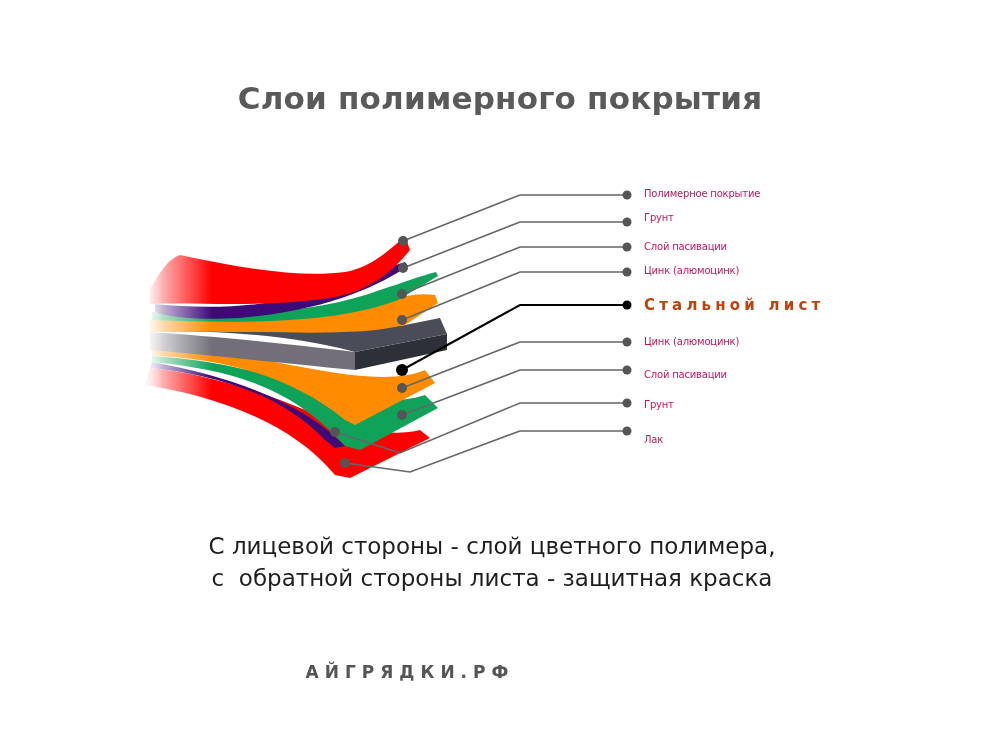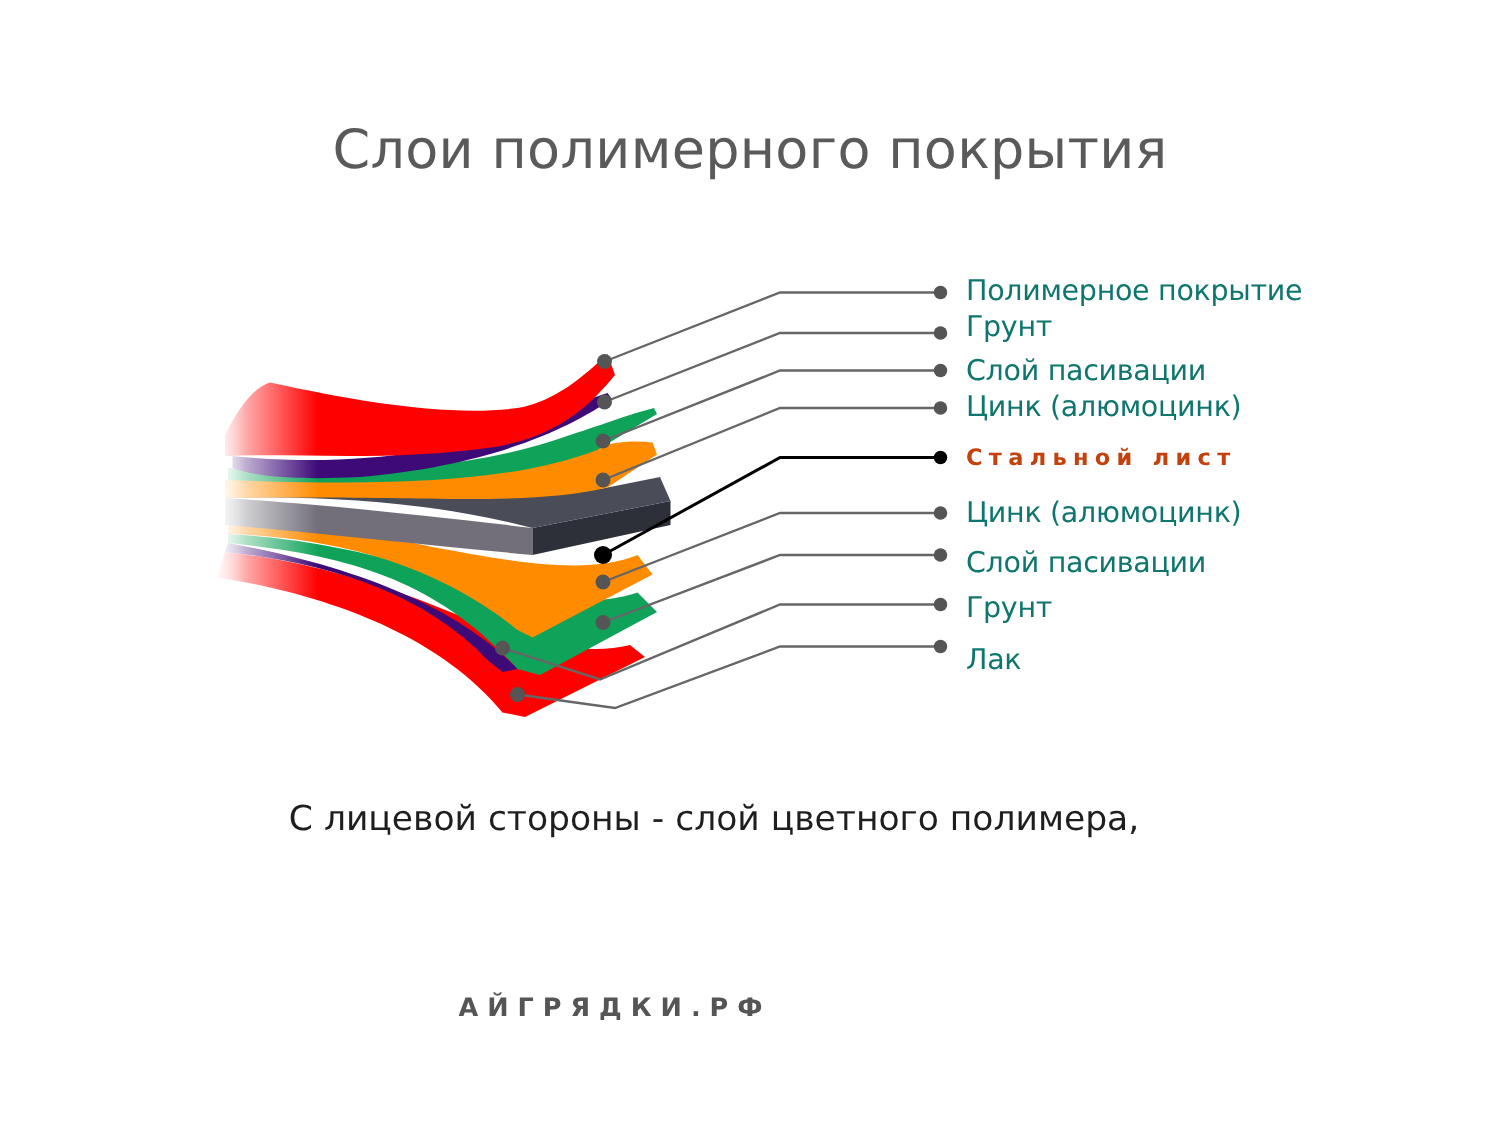--- a/index.html
+++ b/index.html
@@ -1,25 +1,25 @@
 <!DOCTYPE html>
 <html><head>
 <meta charset="utf-8">
 <style>
   html, body { margin: 0; padding: 0; background: #ffffff; }
   body { width: 1000px; height: 750px; position: relative; overflow: hidden;
          font-family: "DejaVu Sans", "Liberation Sans", sans-serif; }
   .title { position: absolute; top: 80px; left: 0; width: 1000px; text-align: center;
-           font-size: 36px; color: #5a5a5a; letter-spacing: 0.2px; }
+           font-size: 31px; color: #5a5a5a; letter-spacing: 0.2px; font-weight: bold; }
   .diagram { position: absolute; left: 0; top: 0; width: 1000px; height: 750px; }
-  .label { position: absolute; left: 644px; font-size: 19px; color: #0f766e;
+  .label { position: absolute; left: 644px; font-size: 10px; color: #be185d;
            white-space: nowrap; line-height: 18px; letter-spacing: -0.2px; }
   .label.bold { font-weight: bold; color: #c2410c; letter-spacing: 4.2px; font-size: 15px; }
   .caption { position: absolute; top: 530px; left: 0; width: 952px; text-align: center;
-             font-size: 23px; color: #1e1e1e; line-height: 32px; }
+             font-size: 23px; color: #1e1e1e; line-height: 32px; padding-left: 16px; }
   .caption div { white-space: pre; }
   .brand { position: absolute; top: 662px; left: 0; width: 820px; text-align: center;
            font-size: 17px; font-weight: bold; color: #555555; letter-spacing: 6px; }
 </style>
 </head>
 <body>
 
 <div class="title">Слои полимерного покрытия</div>
 
 <svg class="diagram" viewBox="0 0 1000 750" xmlns="http://www.w3.org/2000/svg">
@@ -106,15 +106,16 @@
 <div class="label" style="top:238px">Слой пасивации</div>
 <div class="label" style="top:262px">Цинк (алюмоцинк)</div>
 <div class="label bold" style="top:296px">Стальной лист</div>
 <div class="label" style="top:333px">Цинк (алюмоцинк)</div>
 <div class="label" style="top:366px">Слой пасивации</div>
 <div class="label" style="top:396px">Грунт</div>
 <div class="label" style="top:431px">Лак</div>
 
 <div class="caption">
   <div>С лицевой стороны - слой цветного полимера,</div>
+  <div>с  обратной стороны листа - защитная краска</div>
 </div>
 
 <div class="brand">АЙГРЯДКИ.РФ</div>
 
 </body></html>

